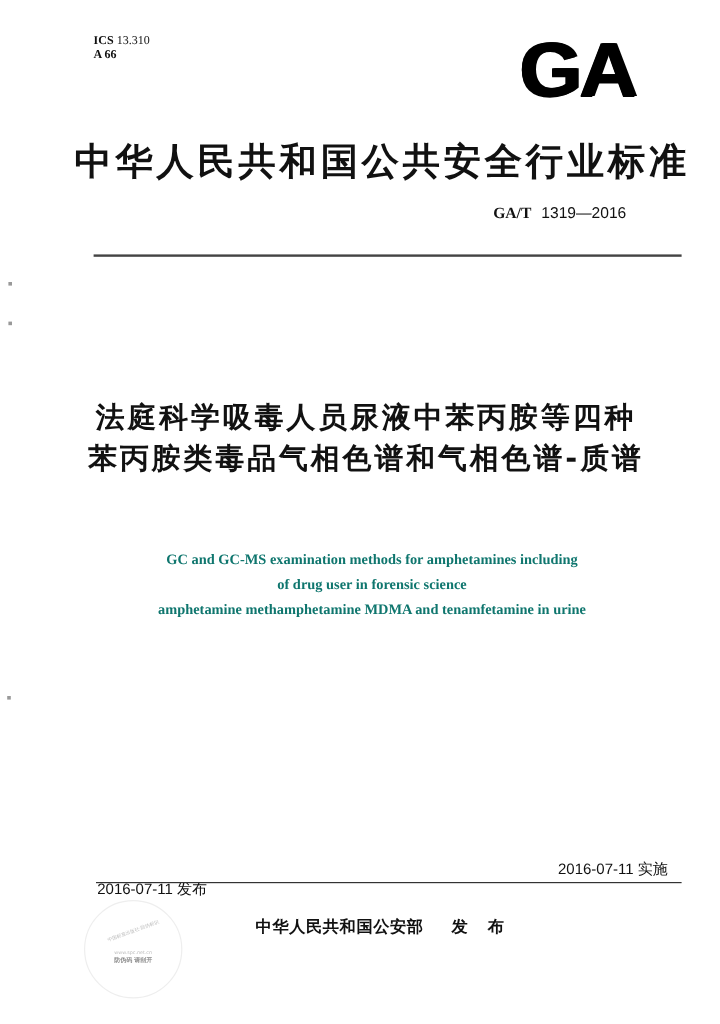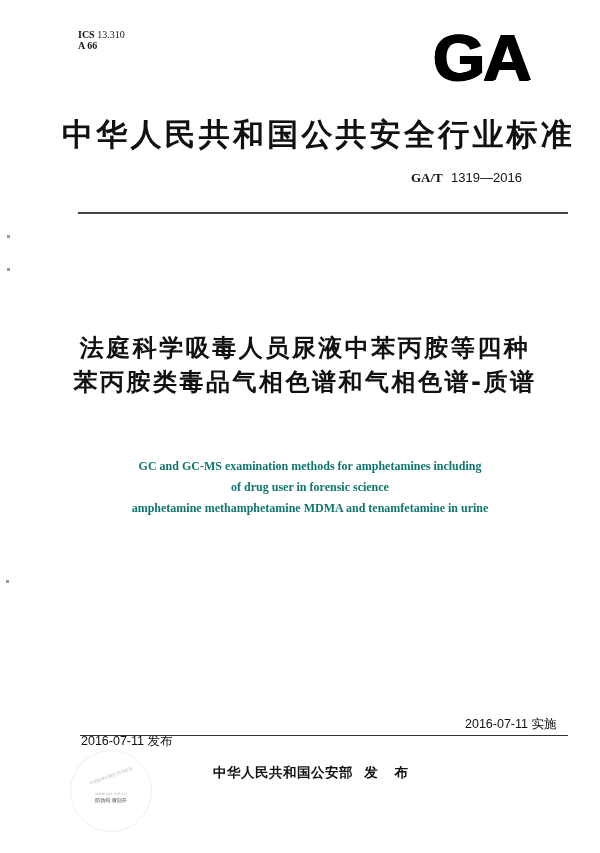--- a/index.html
+++ b/index.html
@@ -37,21 +37,21 @@
       left: 60px; top: 456px; width: 500px; text-align: center;
       font-family: "Liberation Serif", serif; font-weight: bold; font-size: 12px; line-height: 21px; color: #0f766e;
     }
     .date-left { left: 81px; top: 716px; font-size: 12.5px; font-family: "Liberation Sans", sans-serif; margin-top: 17px; }
     .date-right { left: 465px; top: 716px; font-size: 12.5px; font-family: "Liberation Sans", sans-serif; }
     .date-left .k, .date-right .k { font-family: "DejaVu Sans", sans-serif; }
     .rule-bottom { left: 80px; top: 735px; width: 488px; height: 1px; background: #333; }
     .issuer {
       left: 213px; top: 764px; font-size: 13.5px; font-weight: bold; font-family: "DejaVu Sans", sans-serif; letter-spacing: 0.5px; white-space: nowrap;
     }
-    .issuer .pub { margin-left: 6px; letter-spacing: 6px; text-align: right; }
+    .issuer .pub { margin-left: 18px; letter-spacing: 6px; text-align: right; }
     .stamp {
       left: 70px; top: 750px; width: 80px; height: 80px; border-radius: 50%;
       border: 1px solid #eee; color: #bbb; font-size: 4px; text-align: center;
     }
     .stamp .arc { position: absolute; left: 10px; top: 22px; width: 60px; transform: rotate(-20deg); }
     .stamp .l1 { position: absolute; left: 8px; top: 40px; width: 64px; }
     .stamp .l2 { position: absolute; left: 8px; top: 46px; width: 64px; font-size: 5px; color: #888; font-weight: bold; }
     .speck { width: 3px; height: 3px; background: #999; }
   </style>
 </head>

